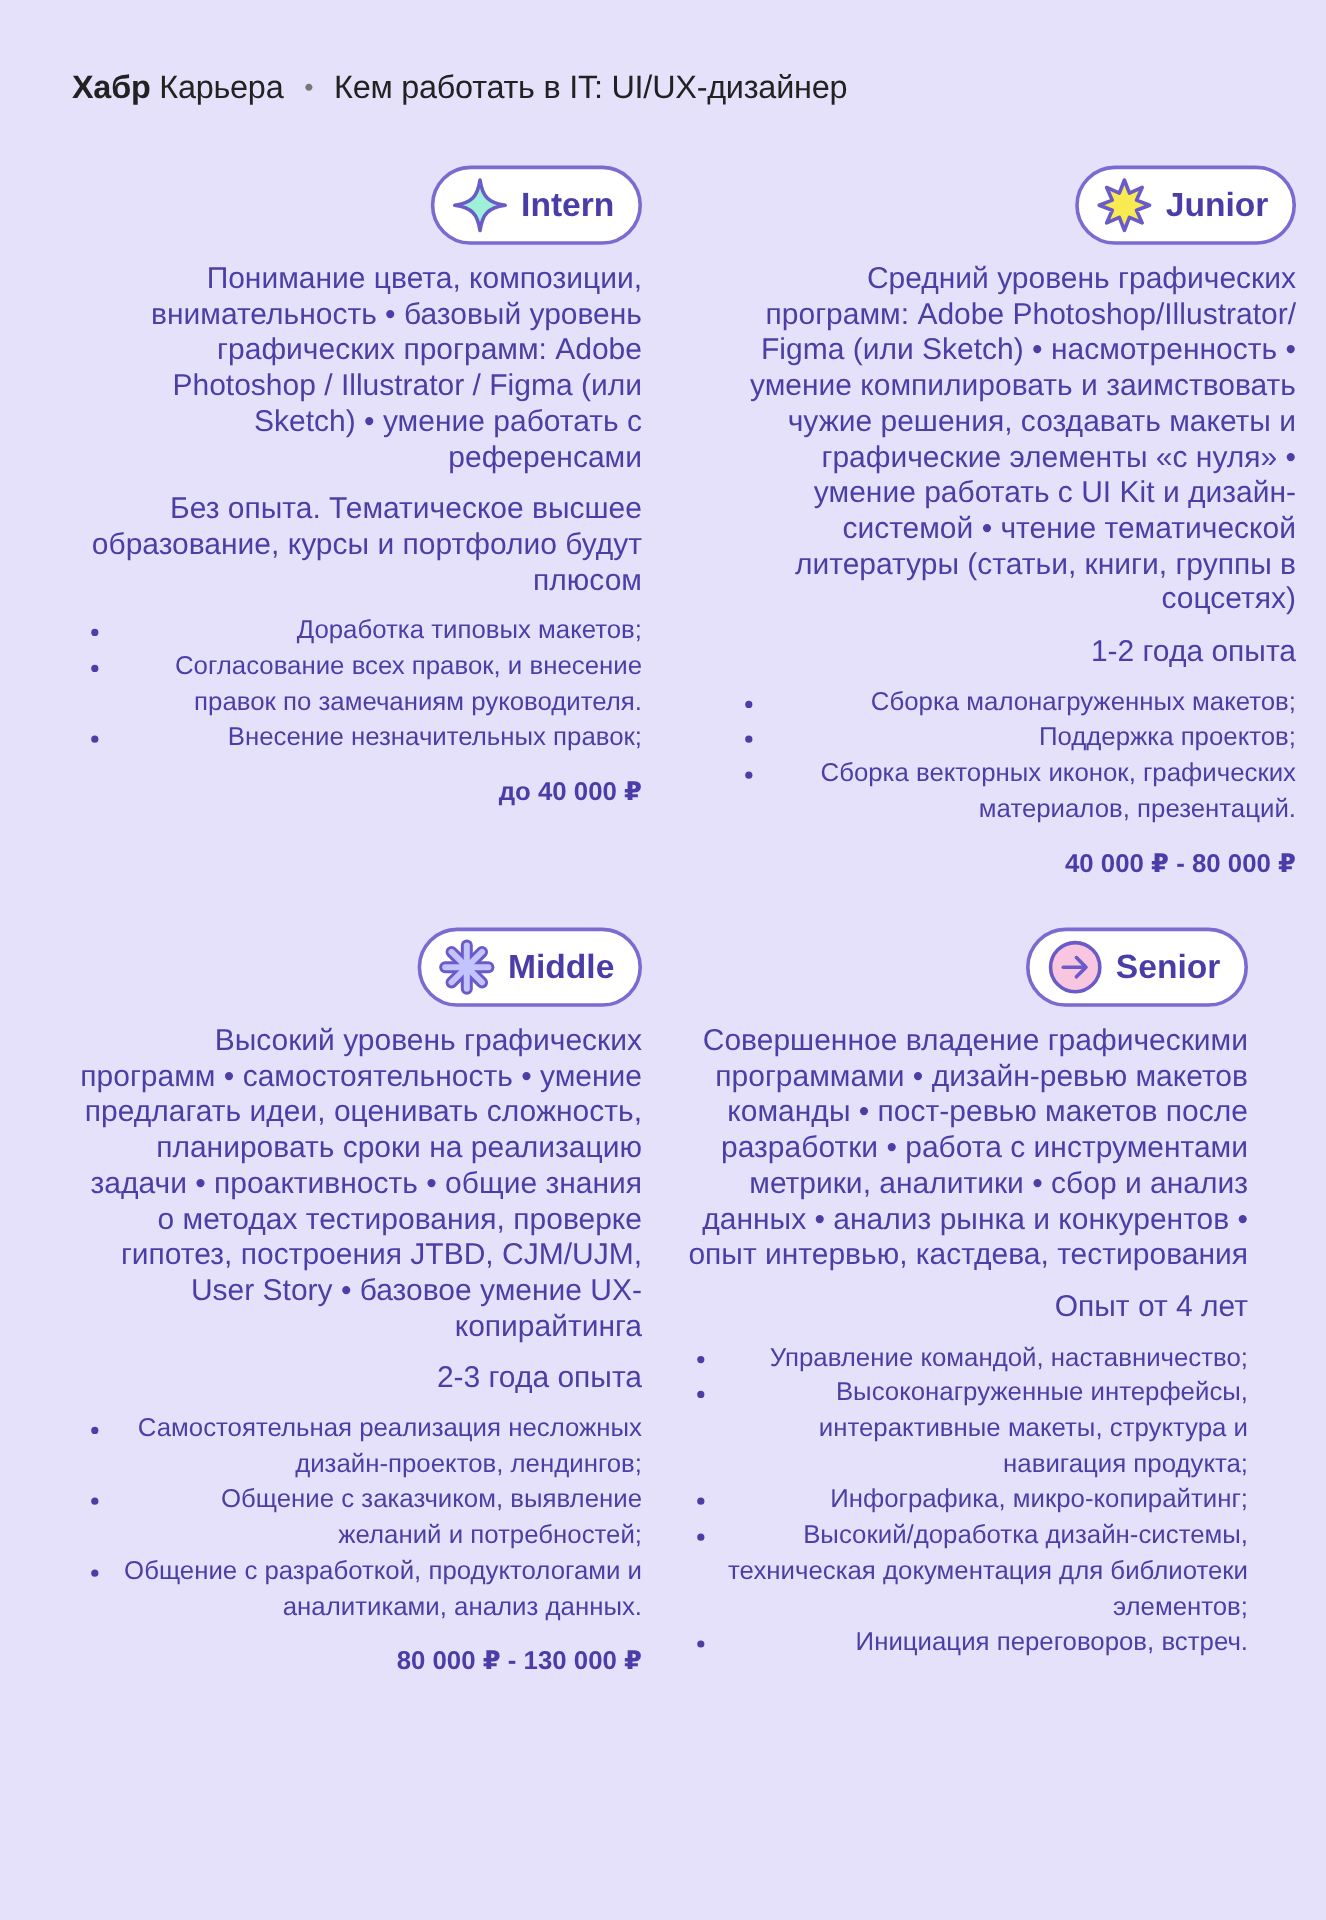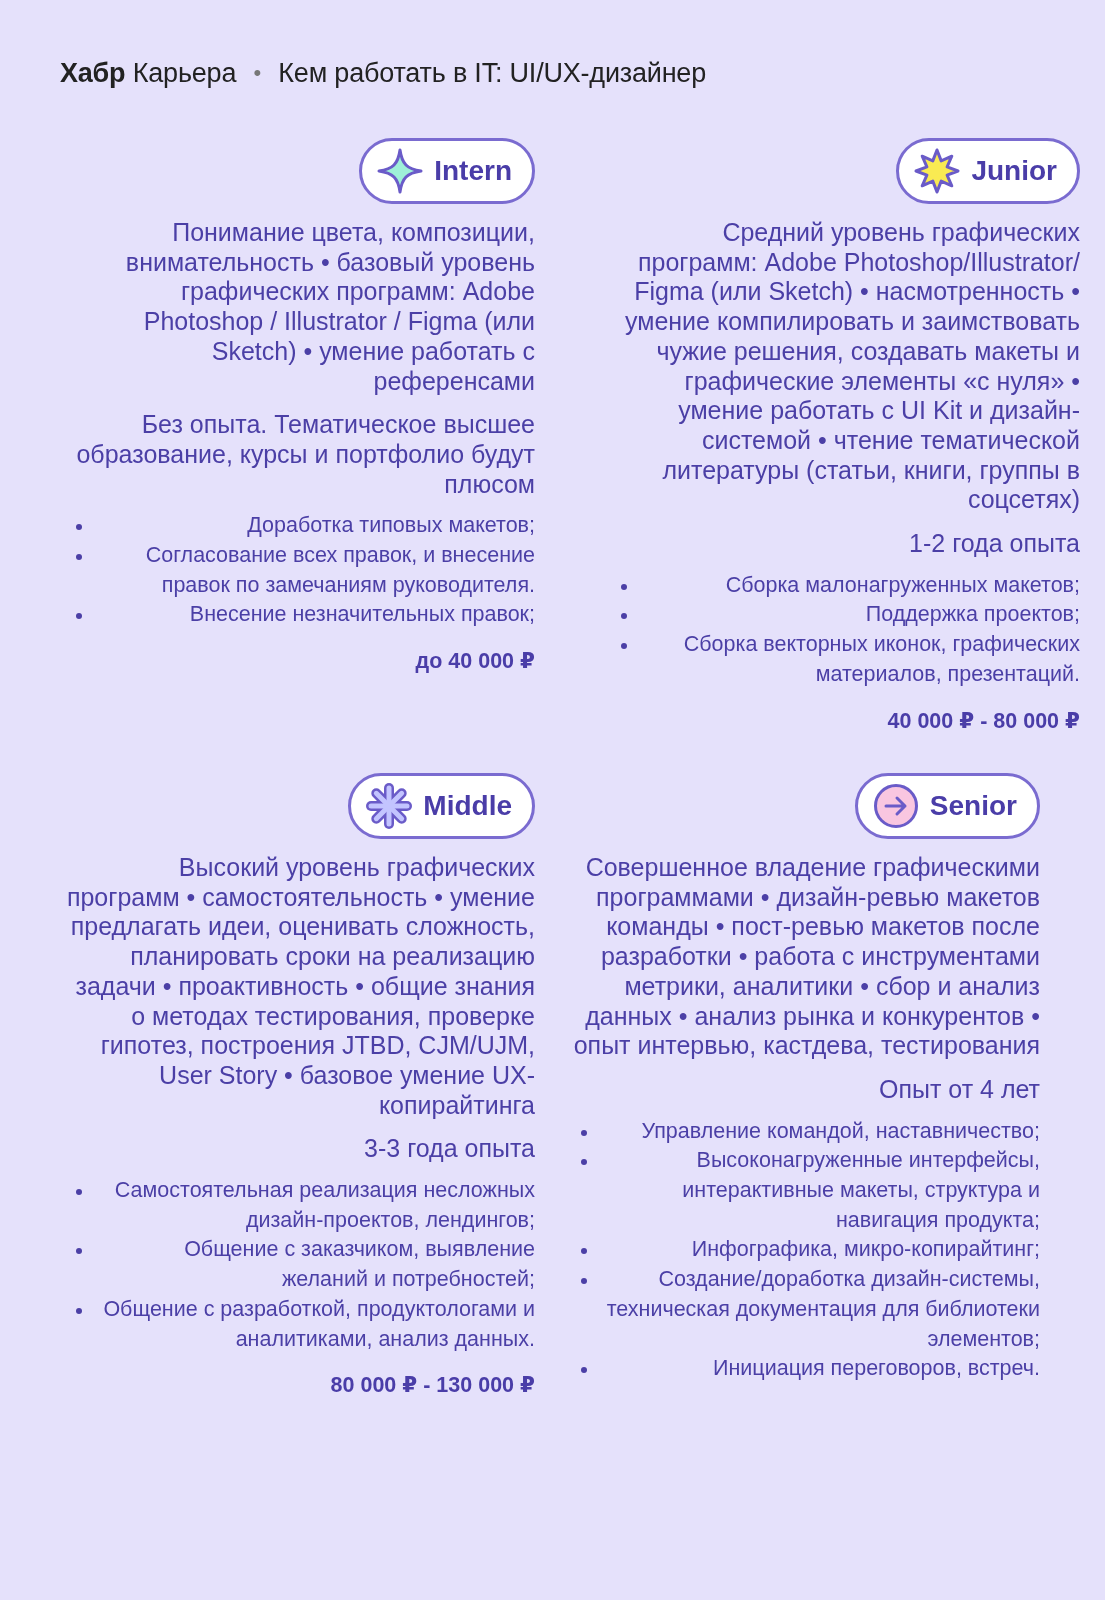--- a/index.html
+++ b/index.html
@@ -99,21 +99,21 @@
       <g stroke="#c3c4ff" stroke-width="5" stroke-linecap="round">
         <line x1="24" y1="6" x2="24" y2="42"></line>
         <line x1="6" y1="24" x2="42" y2="24"></line>
         <line x1="11.3" y1="11.3" x2="36.7" y2="36.7"></line>
         <line x1="36.7" y1="11.3" x2="11.3" y2="36.7"></line>
       </g>
     </svg>
     <span class="label">Middle</span>
   </div>
   <p class="para first">Высокий уровень графических программ • самостоятельность • умение предлагать идеи, оценивать сложность, планировать сроки на реализацию задачи • проактивность • общие знания о методах тестирования, проверке гипотез, построения JTBD, CJM/UJM, User Story • базовое умение UX-копирайтинга</p>
-  <p class="para">3-3 года опыта</p>
+  <p class="para">2-3 года опыта</p>
   <ul class="tasks">
     <li>Самостоятельная реализация несложных дизайн-проектов, лендингов;</li>
     <li>Общение с заказчиком, выявление желаний и потребностей;</li>
     <li>Общение с разработкой, продуктологами и аналитиками, анализ данных.</li>
   </ul>
   <div class="salary" style="padding-left:5px;">80 000 ₽ - 130 000 ₽</div>
 </div>
 
 <div class="card" style="left:565px; top:773px;">
   <div class="badge">
@@ -122,16 +122,16 @@
       <path d="M14 24 H33 M25 16 L33 24 L25 32" fill="none" stroke="#6a5bc8" stroke-width="3" stroke-linecap="round" stroke-linejoin="round"></path>
     </svg>
     <span class="label">Senior</span>
   </div>
   <p class="para first">Совершенное владение графическими программами • дизайн-ревью макетов команды • пост-ревью макетов после разработки • работа с инструментами метрики, аналитики • сбор и анализ данных • анализ рынка и конкурентов • опыт интервью, кастдева, тестирования</p>
   <p class="para">Опыт от 4 лет</p>
   <ul class="tasks">
     <li>Управление командой, наставничество;</li>
     <li>Высоконагруженные интерфейсы, интерактивные макеты, структура и навигация продукта;</li>
     <li>Инфографика, микро-копирайтинг;</li>
-    <li>Создание/доработка дизайн-системы, техническая документация для библиотеки элементов;</li>
+    <li>Высокий/доработка дизайн-системы, техническая документация для библиотеки элементов;</li>
     <li>Инициация переговоров, встреч.</li>
   </ul>
 </div>
 
 </body></html>

